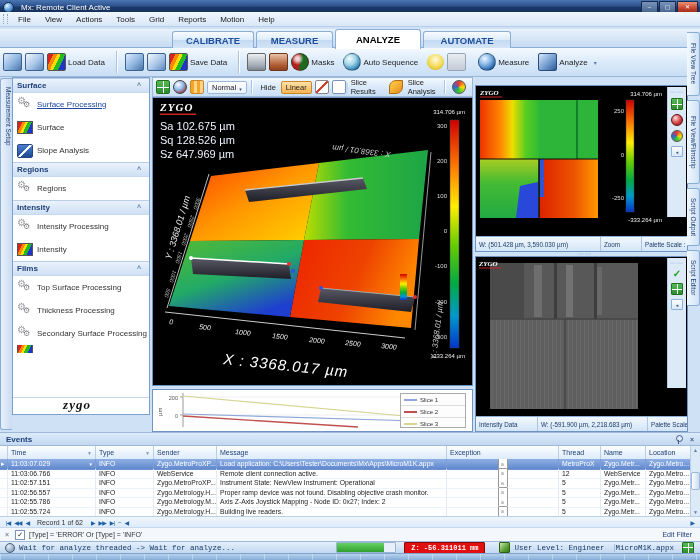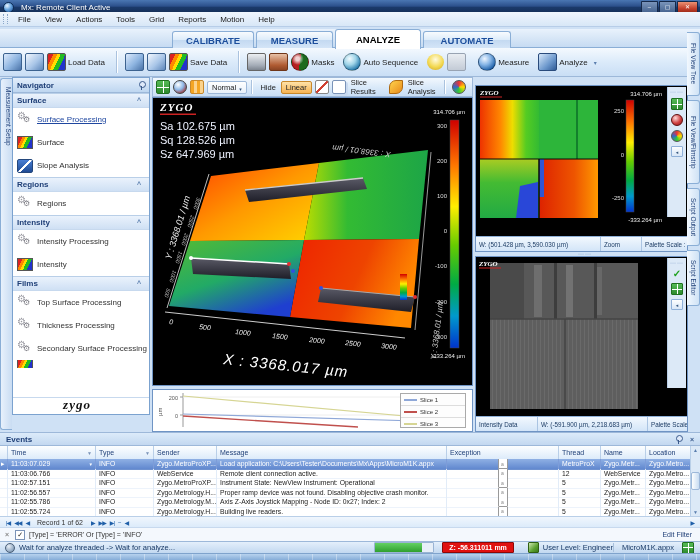--- a/index.html
+++ b/index.html
@@ -94,21 +94,21 @@
   .evrow .c{display:flex;align-items:center;padding:0 3px;border-right:1px solid #e2ecf8;border-bottom:1px solid #edf3fb;white-space:nowrap;overflow:hidden;height:100%;}
   .evrow.sel{background:linear-gradient(#8fb0e4,#6188cf);color:#fff;}
   .evrow.sel .c{border-right-color:#7d9cd8;border-bottom-color:#6e91cf;}
   .exc{width:8px;height:9px;background:#fff;border:1px solid #999;border-radius:1px;font-size:5px;color:#888;display:flex;align-items:center;justify-content:center;margin:0 auto;}
   .filtertag{color:#7a93b8;font-size:5px;margin-left:auto;}
   .recnav{background:linear-gradient(#f0f6fd,#dcebfa);border-top:1px solid #b9cfe8;font-size:7px;color:#333;}
   .navg{color:#1f5fa8;font-size:6px;letter-spacing:-1px;margin:0 2px;}
   .filterrow{background:#f4f8fd;border-top:1px solid #c7d9ee;font-size:7px;color:#333;}
   .cb{width:8px;height:8px;border:1px solid #7a93b8;background:#fff;font-size:7px;line-height:8px;color:#222;text-align:center;margin:0 4px 0 6px;}
   
-  .statusbar{background:linear-gradient(#e4effb,#c2d8f0);border-top:1px solid #9db8d9;font-size:7.5px;color:#1a3a66;}
+  .statusbar{background:linear-gradient(#e4effb,#c2d8f0);border-top:1px solid #9db8d9;font-size:7.5px;color:#1a3a66;font-family:Liberation Mono, monospace;}
   .zbadge{background:#e01010;color:#fff;font-weight:bold;font-size:7px;padding:1px 6px;border-radius:1px;border:1px solid #8d0707;}
   .progress{width:58px;height:9px;background:#e7eff8;border:1px solid #9ab4d4;border-radius:1px;overflow:hidden;}
   .progress i{display:block;width:80%;height:100%;background:linear-gradient(#63d163,#2f9f2f);}
   .bottomstrip{background:repeating-linear-gradient(90deg,rgba(255,255,255,.35) 0 1px,rgba(255,255,255,0) 1px 24px),linear-gradient(#b7d2ee,#86add8);border-top:1px solid #7fa3cc;}
   .pin{position:relative;width:8px;height:9px;}
   .pin i{position:absolute;left:2px;top:0;width:5px;height:5px;border:1px solid #3a5a8c;border-radius:50%;background:#dfeafa;}
   .pin u{position:absolute;left:4px;top:5px;width:1px;height:4px;background:#3a5a8c;}
   .xicon{color:#3a5a8c;font-size:7px;font-weight:bold;}
   .scrollcol{background:#dce9f7;border-left:1px solid #b9cfe8;display:flex;flex-direction:column;align-items:center;justify-content:space-between;font-size:5px;color:#5a7eae;}
   .thumb{width:7px;height:16px;background:linear-gradient(90deg,#fdfefe,#c8dcf2);border:1px solid #9db8d9;border-radius:2px;}
@@ -172,27 +172,20 @@
     <span class="icon16 ic-analyze"></span>
     <span class="tlabel">Analyze</span>
     <span style="color:#5a7eae;font-size:6px;">▾</span>
   </div>
 
   <div class="abs vtab-l" style="left:0;top:78px;width:12px;height:352px;">
     <span>Measurement Setup</span>
   </div>
 
   <div class="abs panel" style="left:12px;top:77px;width:138px;height:338px;overflow:hidden;">
-    <div class="navhead flex" style="height:14px;padding:0 4px;">
-      <span>Navigator</span>
-      <span class="pin" style="margin-left:auto;">
-          <i></i>
-          <u></u>
-        </span>
-    </div>
 
     <div class="sechead flex" style="padding:0 4px;">
       <span>Surface</span>
       <span class="chev">^</span>
     </div>
     <div class="navitem sel flex">
       <span class="iconcell">
           <span class="gears">
             <b>⚙</b>
             <b>⚙</b>
@@ -693,18 +686,18 @@
 
   <div class="abs statusbar flex" style="left:0;top:541px;width:700px;height:12px;">
     <span style="width:8px;height:8px;border-radius:50%;background:radial-gradient(circle at 35% 30%,#e8eef5,#9ab0c8 60%,#5a7490);border:1px solid #4a5f78;margin:0 4px 0 5px;"></span>
     <span>Wait for analyze threaded -&gt; Wait for analyze...</span>
     <span class="progress" style="margin-left:auto;">
         <i></i>
       </span>
     <span class="zbadge" style="margin-left:8px;">Z: -56.311011 mm</span>
     <span style="width:9px;height:9px;margin-left:14px;background:linear-gradient(135deg,#cfe8b0,#5aa030 60%,#3a7818);border:1px solid #2f6012;border-radius:1px;"></span>
     <span style="margin-left:4px;">User Level: Engineer</span>
-    <span style="border-left:1px solid #a7c0dc;padding-left:8px;">MicroM1K.appx</span>
+    <span style="margin-left:10px;border-left:1px solid #a7c0dc;">MicroM1K.appx</span>
     <span class="r-grid" style="margin:0 6px 0 8px;"></span>
   </div>
   <div class="abs bottomstrip" style="left:0;top:553px;width:700px;height:7px;"></div>
 
 </div>
 
 </body></html>

